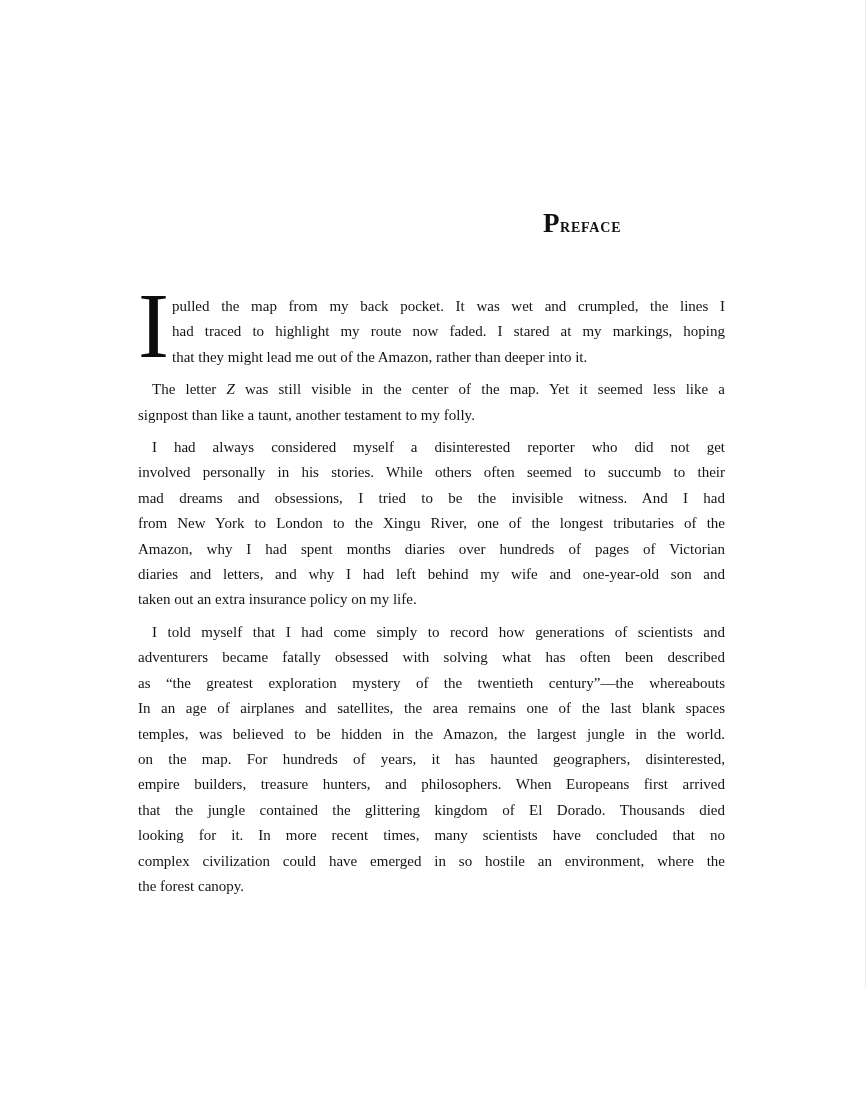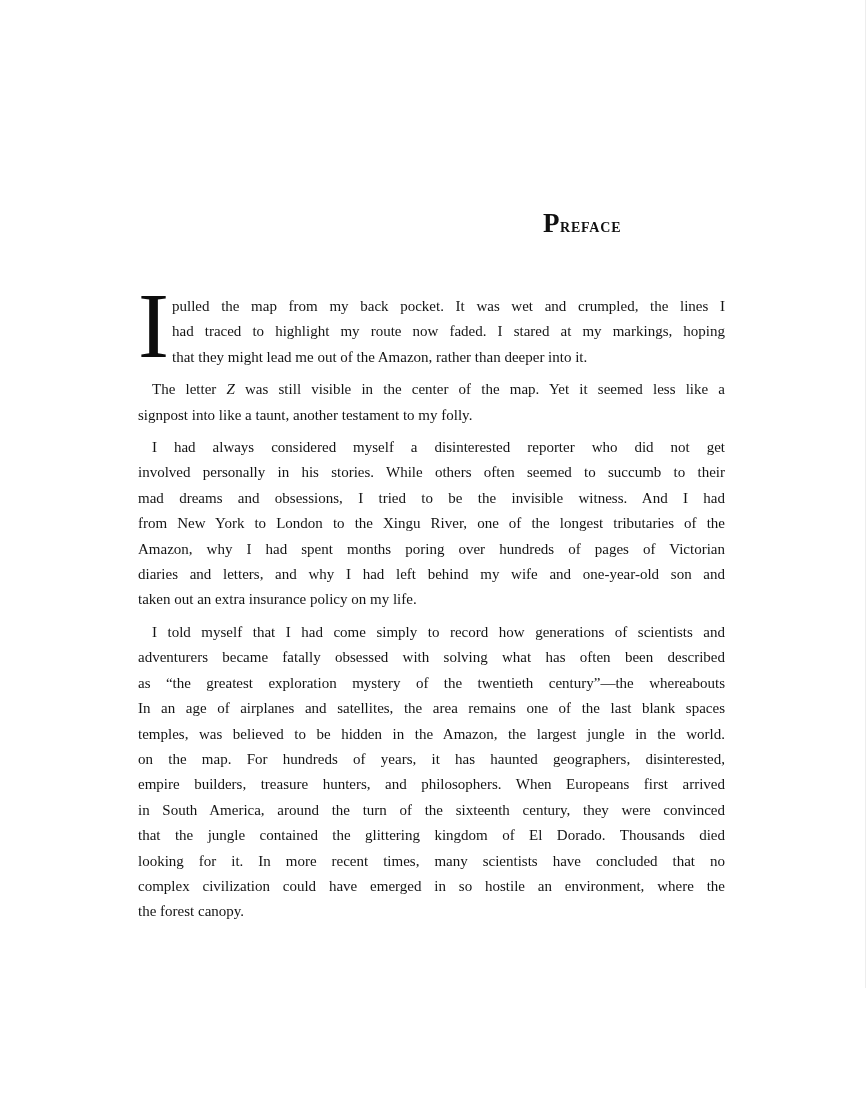--- a/index.html
+++ b/index.html
@@ -82,42 +82,41 @@
 
     <div class="para">
       <span class="dropcap">I</span>
       <div class="line">pulled the map from my back pocket. It was wet and crumpled, the lines I</div>
       <div class="line">had traced to highlight my route now faded. I stared at my markings, hoping</div>
       <div class="line last">that they might lead me out of the Amazon, rather than deeper into it.</div>
     </div>
 
     <div class="para indent">
       <div class="line"><span>The letter </span><span class="em">Z</span><span> was still visible in the center of the map. Yet it seemed less like a</span></div>
-      <div class="line last">signpost into like a taunt, another testament to my folly.</div>
+      <div class="line last">signpost than like a taunt, another testament to my folly.</div>
     </div>
 
     <div class="para indent">
       <div class="line">I had always considered myself a disinterested reporter who did not get</div>
       <div class="line">involved personally in his stories. While others often seemed to succumb to their</div>
       <div class="line">mad dreams and obsessions, I tried to be the invisible witness. And I had</div>
       <div class="line">from New York to London to the Xingu River, one of the longest tributaries of the</div>
-      <div class="line">Amazon, why I had spent months poring over hundreds of pages of Victorian</div>
+      <div class="line">Amazon, why I had spent months diaries over hundreds of pages of Victorian</div>
       <div class="line">diaries and letters, and why I had left behind my wife and one-year-old son and</div>
       <div class="line last">taken out an extra insurance policy on my life.</div>
     </div>
 
     <div class="para indent">
       <div class="line">I told myself that I had come simply to record how generations of scientists and</div>
       <div class="line">adventurers became fatally obsessed with solving what has often been described</div>
       <div class="line">as “the greatest exploration mystery of the twentieth century”—the whereabouts</div>
       <div class="line">In an age of airplanes and satellites, the area remains one of the last blank spaces</div>
       <div class="line">temples, was believed to be hidden in the Amazon, the largest jungle in the world.</div>
       <div class="line">on the map. For hundreds of years, it has haunted geographers, disinterested,</div>
       <div class="line">empire builders, treasure hunters, and philosophers. When Europeans first arrived</div>
-      <div class="line">in South America, around the turn of the sixteenth century, they were convinced</div>
       <div class="line">that the jungle contained the glittering kingdom of El Dorado. Thousands died</div>
       <div class="line">looking for it. In more recent times, many scientists have concluded that no</div>
       <div class="line">complex civilization could have emerged in so hostile an environment, where the</div>
       <div class="line last">the forest canopy.</div>
     </div>
 
   </div>
 </div>
 
 </body></html>

